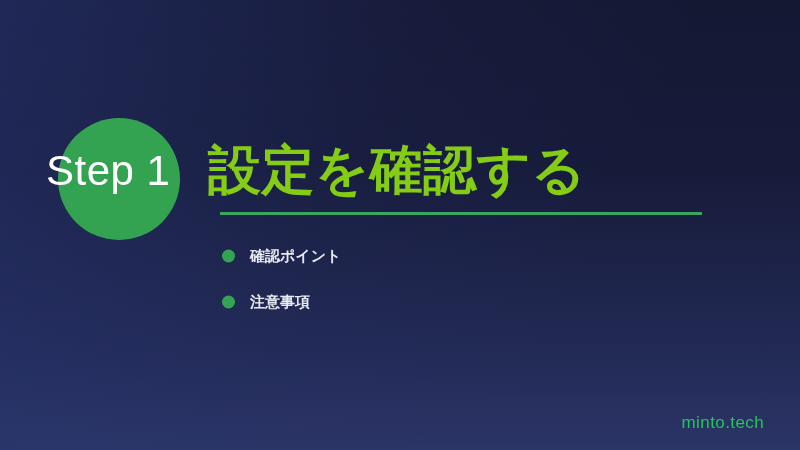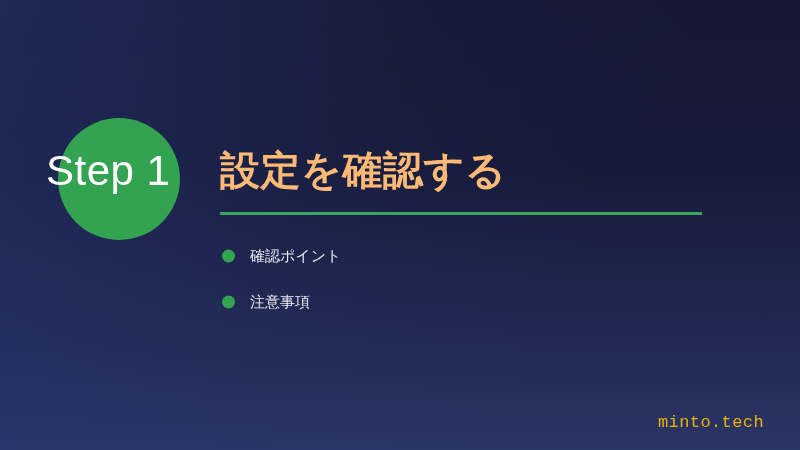--- a/index.html
+++ b/index.html
@@ -48,25 +48,25 @@
     font-size: 42px;
     font-weight: 400;
     letter-spacing: 0.5px;
     color: #ffffff;
     line-height: 42px;
     white-space: nowrap;
   }
 
   .slide-title {
     position: absolute;
-    left: 220px;
+    left: 208px;
     top: 146px;
-    font-size: 40px;
+    font-size: 53px;
     font-weight: 700;
-    color: #fdba74;
+    color: #84cc16;
     line-height: 48px;
     white-space: nowrap;
     letter-spacing: 0.5px;
   }
 
   .title-rule {
     position: absolute;
     left: 220px;
     top: 212px;
     width: 482px;
@@ -81,20 +81,21 @@
     margin: 0;
     padding: 0;
     list-style: none;
   }
   .bullet-item {
     position: relative;
     height: 46px;
     padding-left: 30px;
     display: flex;
     align-items: center;
+    font-weight: bold;
   }
   .bullet-dot {
     position: absolute;
     left: 2px;
     top: 50%;
     transform: translateY(-50%);
     width: 13px;
     height: 13px;
     border-radius: 50%;
     background: #34a452;
@@ -104,24 +105,23 @@
     color: #e8eaf2;
     line-height: 16px;
     white-space: nowrap;
   }
 
   .footer-brand {
     position: absolute;
     right: 36px;
     bottom: 18px;
     font-size: 17px;
-    color: #eab308;
+    color: #22c55e;
     letter-spacing: 0.4px;
     line-height: 18px;
-    font-family: Liberation Mono, monospace;
   }
 </style>
 </head>
 <body>
 
 <div id="slide">
 
   <div class="bg-base"></div>
   <div class="bg-wash"></div>
 

